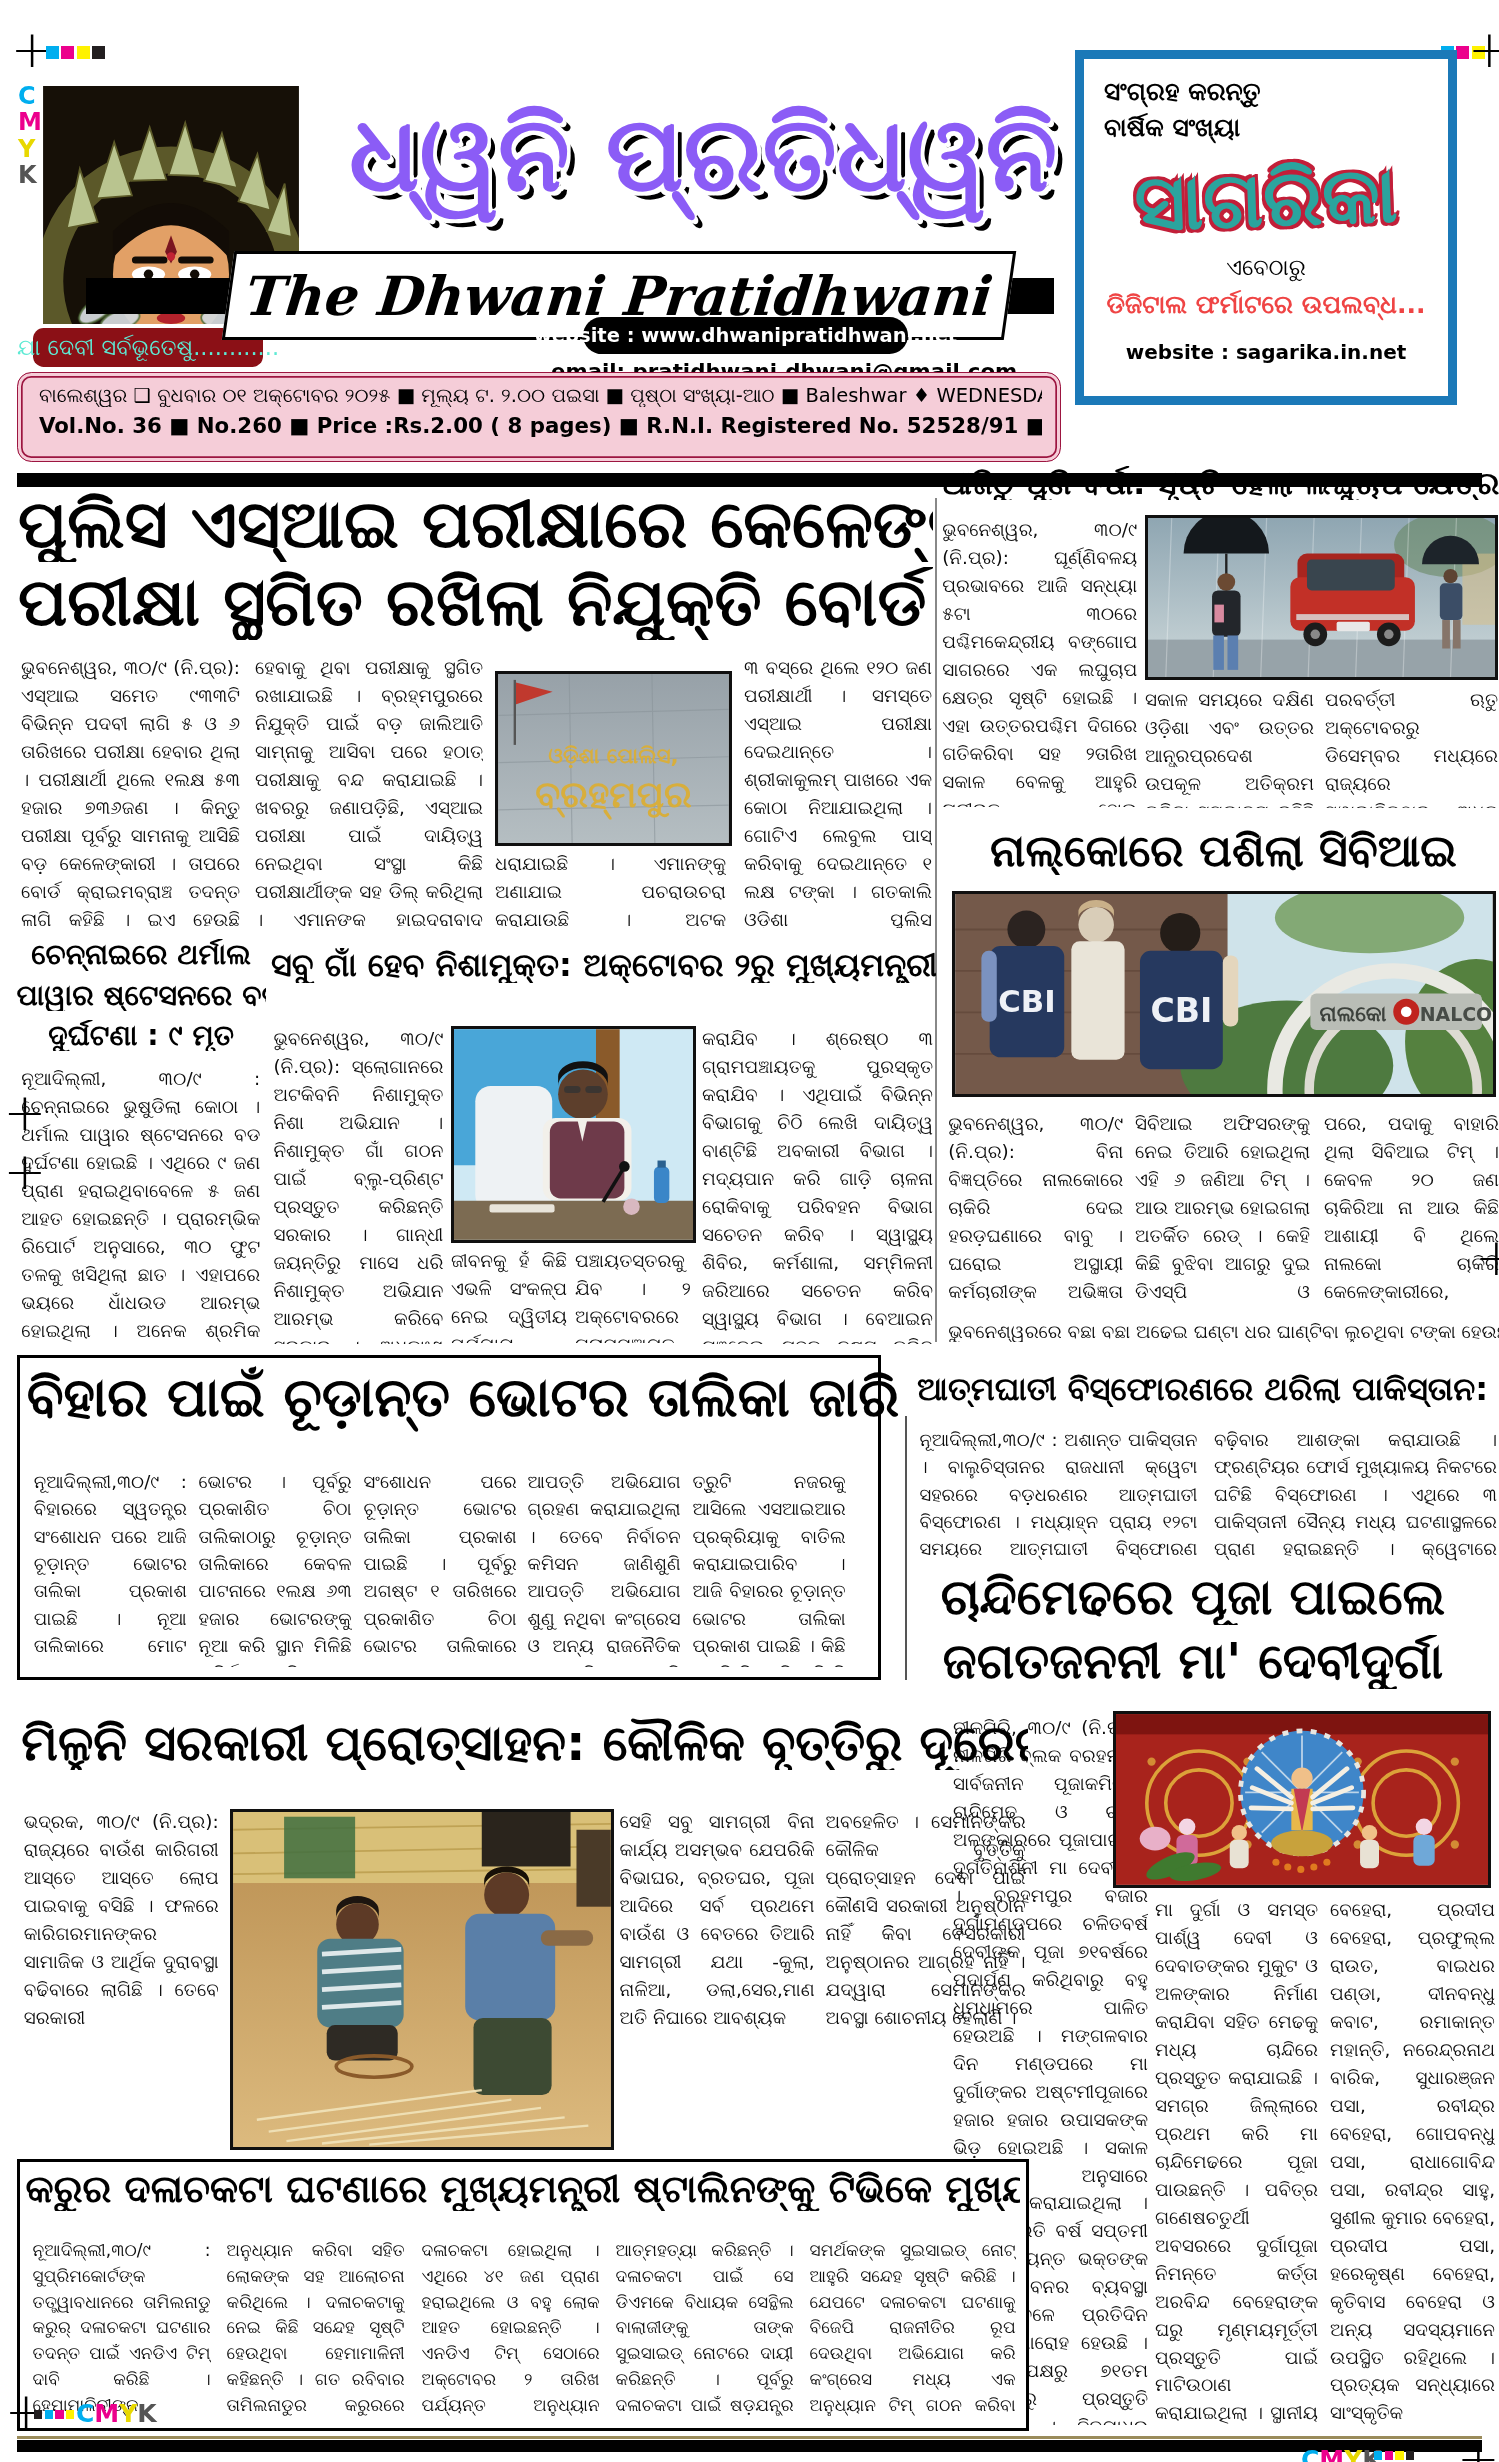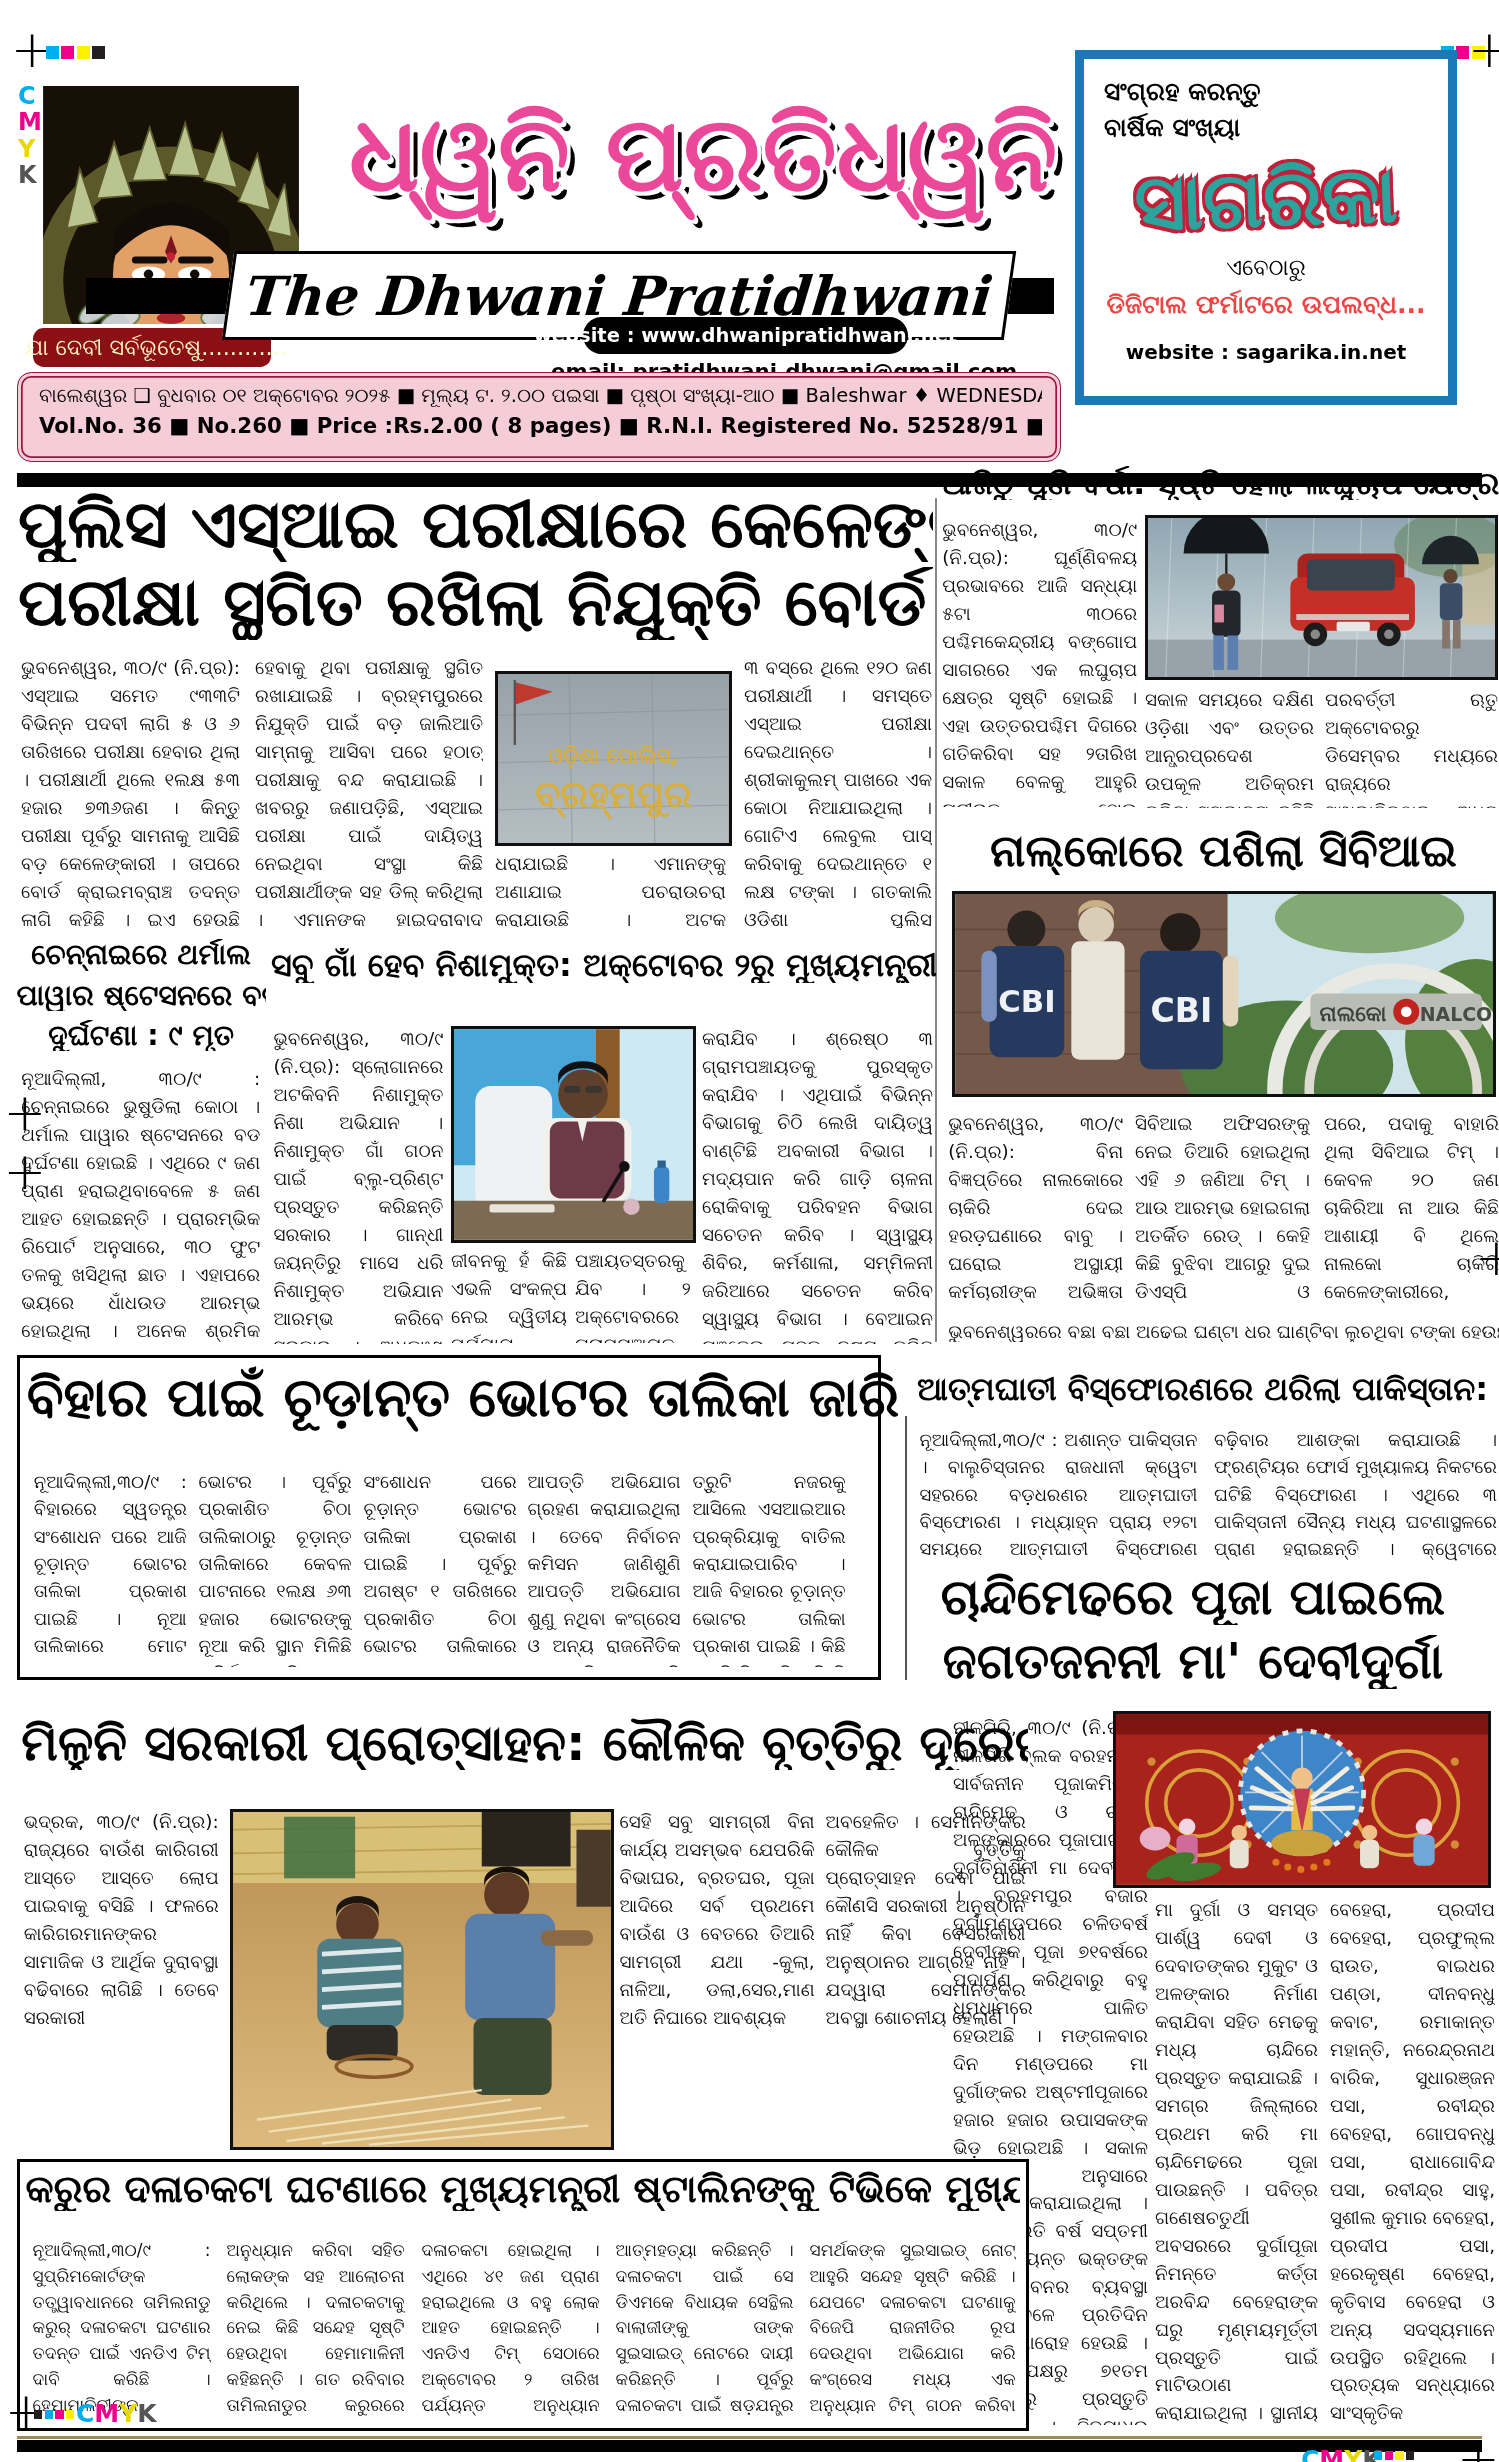--- a/index.html
+++ b/index.html
@@ -8,28 +8,28 @@
   .abs{position:absolute;}
   .headline{position:absolute;font-weight:bold;color:#000;line-height:1.1;white-space:nowrap;overflow:hidden;}
   .col{position:absolute;font-size:18.4px;line-height:1.52;color:#0d0d0d;text-align:justify;overflow:hidden;word-break:break-word;}
   .photo{position:absolute;border:3.6px solid #101010;overflow:hidden;background:#999;}
   .photo svg{display:block;}
   .rule-h{position:absolute;background:#000;}
   .rule-v{position:absolute;background:#777;}
   .boxed{position:absolute;border:3.6px solid #000;background:#fff;}
   
   .tagline{position:absolute;left:320px;top:63px;width:628px;text-align:center;font-size:27px;font-weight:bold;color:#000;}
-  .mast-title{position:absolute;left:349px;top:100px;width:598px;text-align:center;font-size:104px;font-weight:900;line-height:1.05;color:#ec4899;white-space:nowrap;
+  .mast-title{position:absolute;left:349px;top:100px;width:598px;text-align:center;font-size:104px;font-weight:900;line-height:1.05;color:#8b5cf6;white-space:nowrap;
     text-shadow:-3.6px -3.6px 0 #fff,3.6px -3.6px 0 #fff,-3.6px 3.6px 0 #fff,3.6px 3.6px 0 #fff,7.7px 7.7px 0 #000;}
   .mast-band{position:absolute;left:86px;top:278px;width:968px;height:36px;background:#000;}
   .script-box{position:absolute;left:228px;top:251px;width:776px;height:83px;background:#fff;border:3.6px solid #000;transform:skewX(-8deg);display:flex;align-items:center;justify-content:center;}
   .script-text{font-family:"DejaVu Serif",serif;font-style:italic;font-weight:bold;font-size:54px;color:#000;transform:skewX(2deg);white-space:nowrap;}
   .web-pill{position:absolute;left:583px;top:317px;width:325px;height:37px;background:#000;color:#fff;border-radius:20px;font-size:19.5px;font-weight:bold;display:flex;align-items:center;justify-content:center;white-space:nowrap;}
   .email-line{position:absolute;left:551px;top:359px;width:391px;text-align:center;font-size:21.3px;font-weight:bold;color:#000;white-space:nowrap;}
-  .durga-pill{position:absolute;left:33px;top:328px;width:230px;height:39px;background:#8b1016;color:#fef9c3;border-radius:10.7px;font-size:22.5px;display:flex;align-items:center;justify-content:center;white-space:nowrap;padding-left:8px;}
+  .durga-pill{position:absolute;left:33px;top:328px;width:230px;height:39px;background:#8b1016;color:#5eead4;border-radius:10.7px;font-size:22.5px;display:flex;align-items:center;justify-content:center;white-space:nowrap;}
   
   .ad-box{position:absolute;left:1075px;top:50px;width:382px;height:355px;background:#fff;border:9.5px solid #1b79b8;box-sizing:border-box;}
   .ad-collect{position:absolute;left:20px;font-size:25px;font-weight:bold;color:#000;white-space:nowrap;}
   .ad-logo{position:absolute;left:0;top:95px;width:100%;text-align:center;font-size:78px;font-weight:900;color:#2ba49e;white-space:nowrap;
     text-shadow:-3px -3px 0 #c21f39,3px -3px 0 #c21f39,-3px 3px 0 #c21f39,3px 3px 0 #c21f39;transform:rotate(-2deg);}
   .ad-now1{position:absolute;left:0;top:195px;width:100%;text-align:center;font-size:22.5px;color:#000;}
   .ad-now2{position:absolute;left:0;top:231px;width:100%;text-align:center;font-size:25px;font-weight:bold;color:#ef4444;white-space:nowrap;}
   .ad-web{position:absolute;left:0;top:281px;width:100%;text-align:center;font-size:20px;font-weight:bold;color:#000;}
   
   .infobar{position:absolute;left:16.6px;top:372px;width:1044px;height:90px;background:#f5cdd8;border:1.8px solid #9c1540;border-radius:14.2px;

